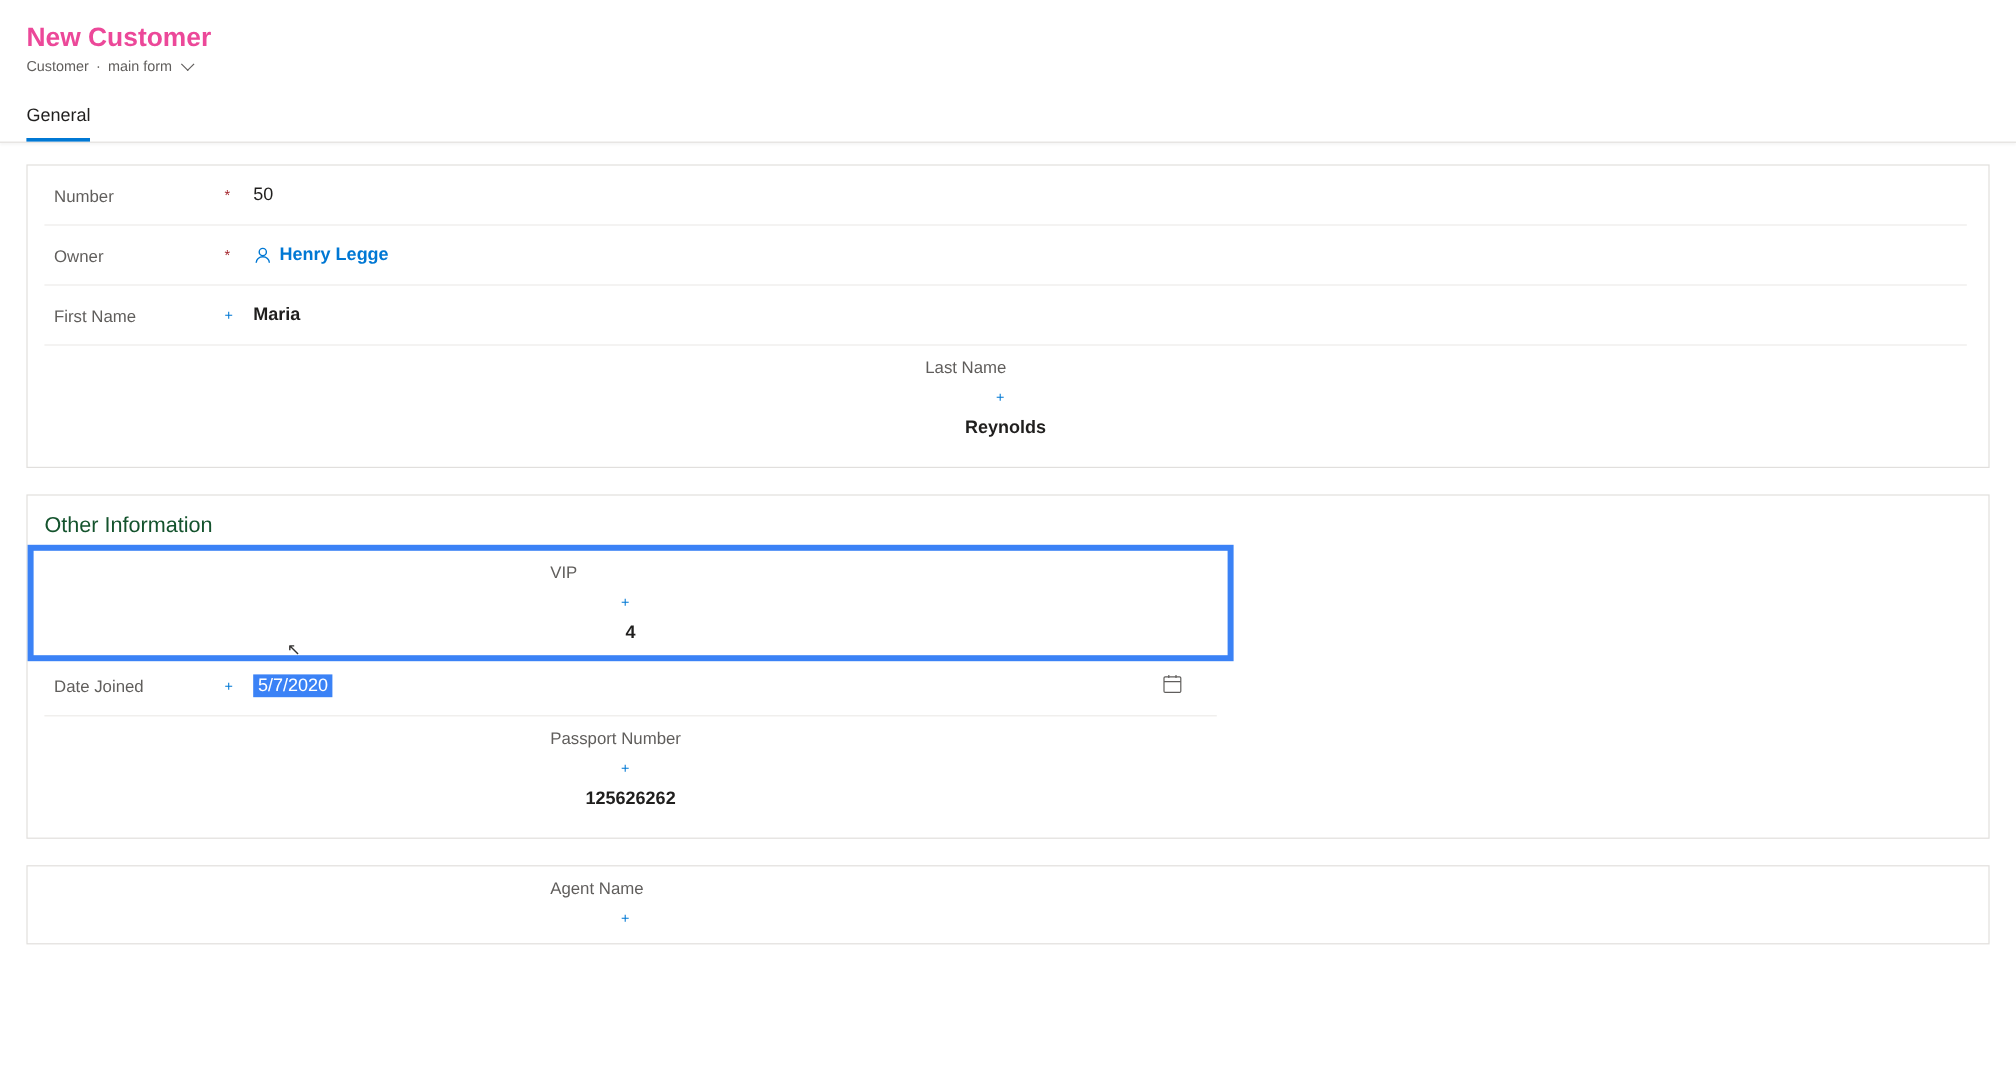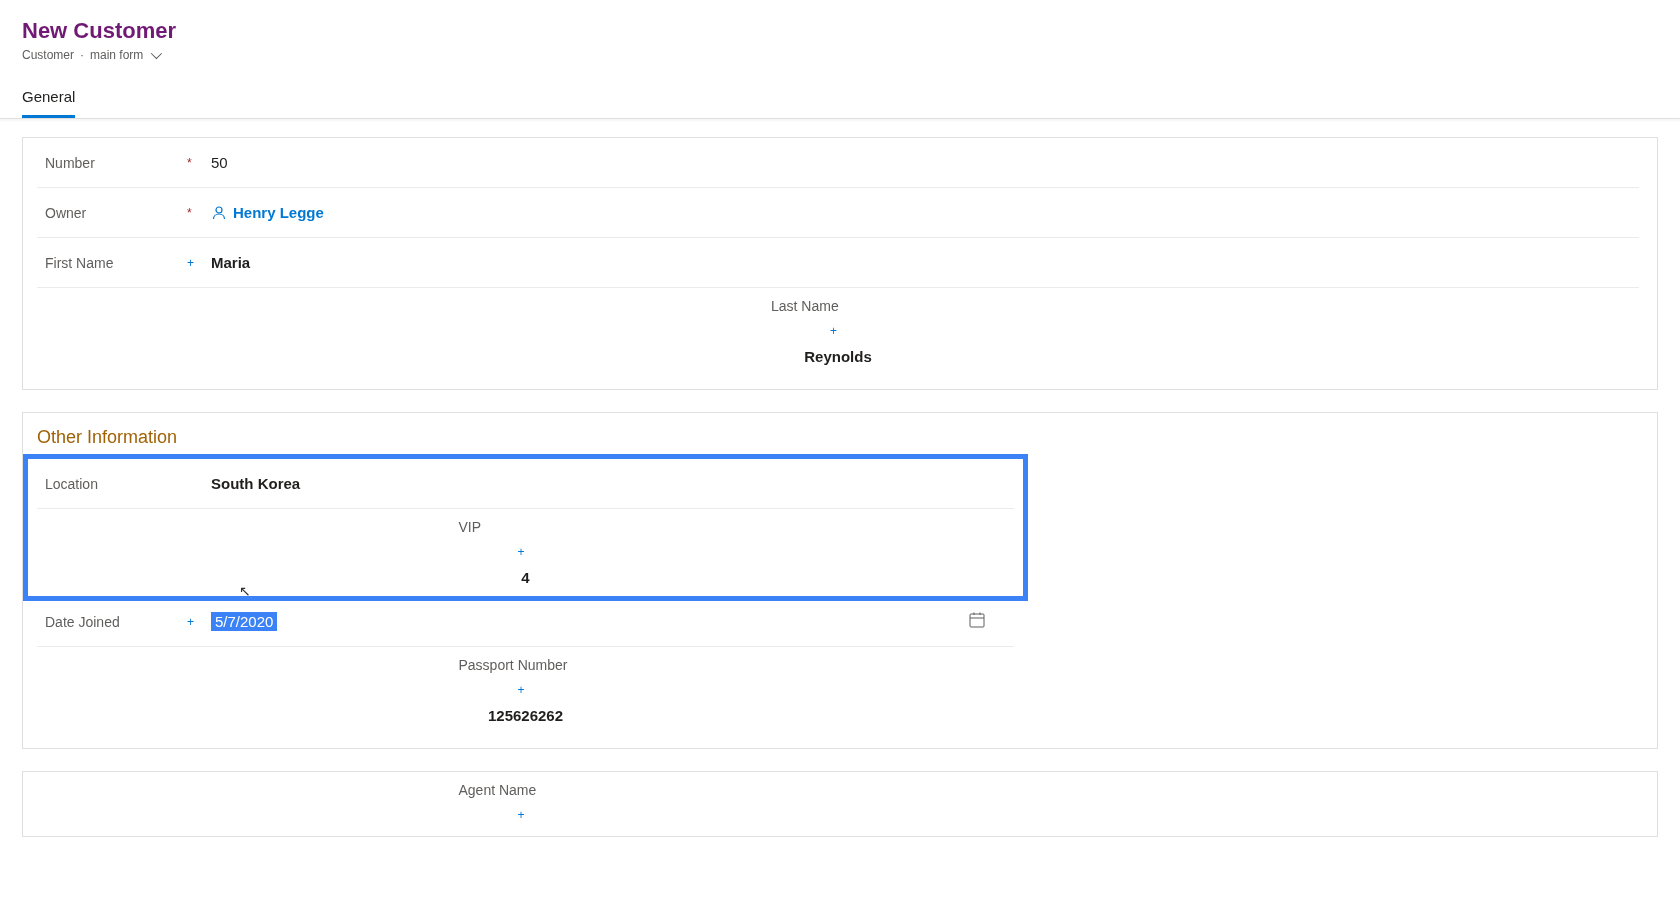--- a/index.html
+++ b/index.html
@@ -9,21 +9,21 @@
     color: #323130;
     background: #ffffff;
     width: 1680px;
   }
   .page-header {
     padding: 18px 22px 8px 22px;
   }
   .page-title {
     font-size: 22px;
     font-weight: 600;
-    color: #701a75;
+    color: #ec4899;
   }
   .breadcrumb-row {
     margin-top: 4px;
     font-size: 12px;
     color: #605e5c;
     display: flex;
     align-items: center;
     gap: 6px;
   }
   .breadcrumb-entity { color: #605e5c; }
@@ -60,21 +60,21 @@
   }
   .section {
     border: 1px solid #e1dfdd;
     margin-bottom: 22px;
     padding: 0 4px 14px 0;
     background: #fff;
   }
   .section-title {
     font-size: 18px;
     font-weight: 400;
-    color: #a16207;
+    color: #14532d;
     padding: 14px 14px 10px 14px;
   }
   .fields { }
   .field-row {
     display: flex;
     align-items: center;
     min-height: 50px;
     border-bottom: 1px solid #edebe9;
     margin: 0 14px;
   }
@@ -208,27 +208,20 @@
         </div>
       </div>
     </div>
   </div>
 
   <div class="section">
     <div class="section-title">Other Information</div>
     <div class="fields half-constrain">
 
       <div class="highlight-box">
-        <div class="field-row">
-          <div class="field-label">Location</div>
-          <div class="field-required"></div>
-          <div class="field-value">
-            <span class="value-text">South Korea</span>
-          </div>
-        </div>
         <div class="field-row" style="border-bottom:none;">
           <div class="field-label">VIP</div>
           <div class="field-required req-blue">+</div>
           <div class="field-value">
             <span class="value-text">4</span>
           </div>
         </div>
       </div>
 
       <div class="field-row">

